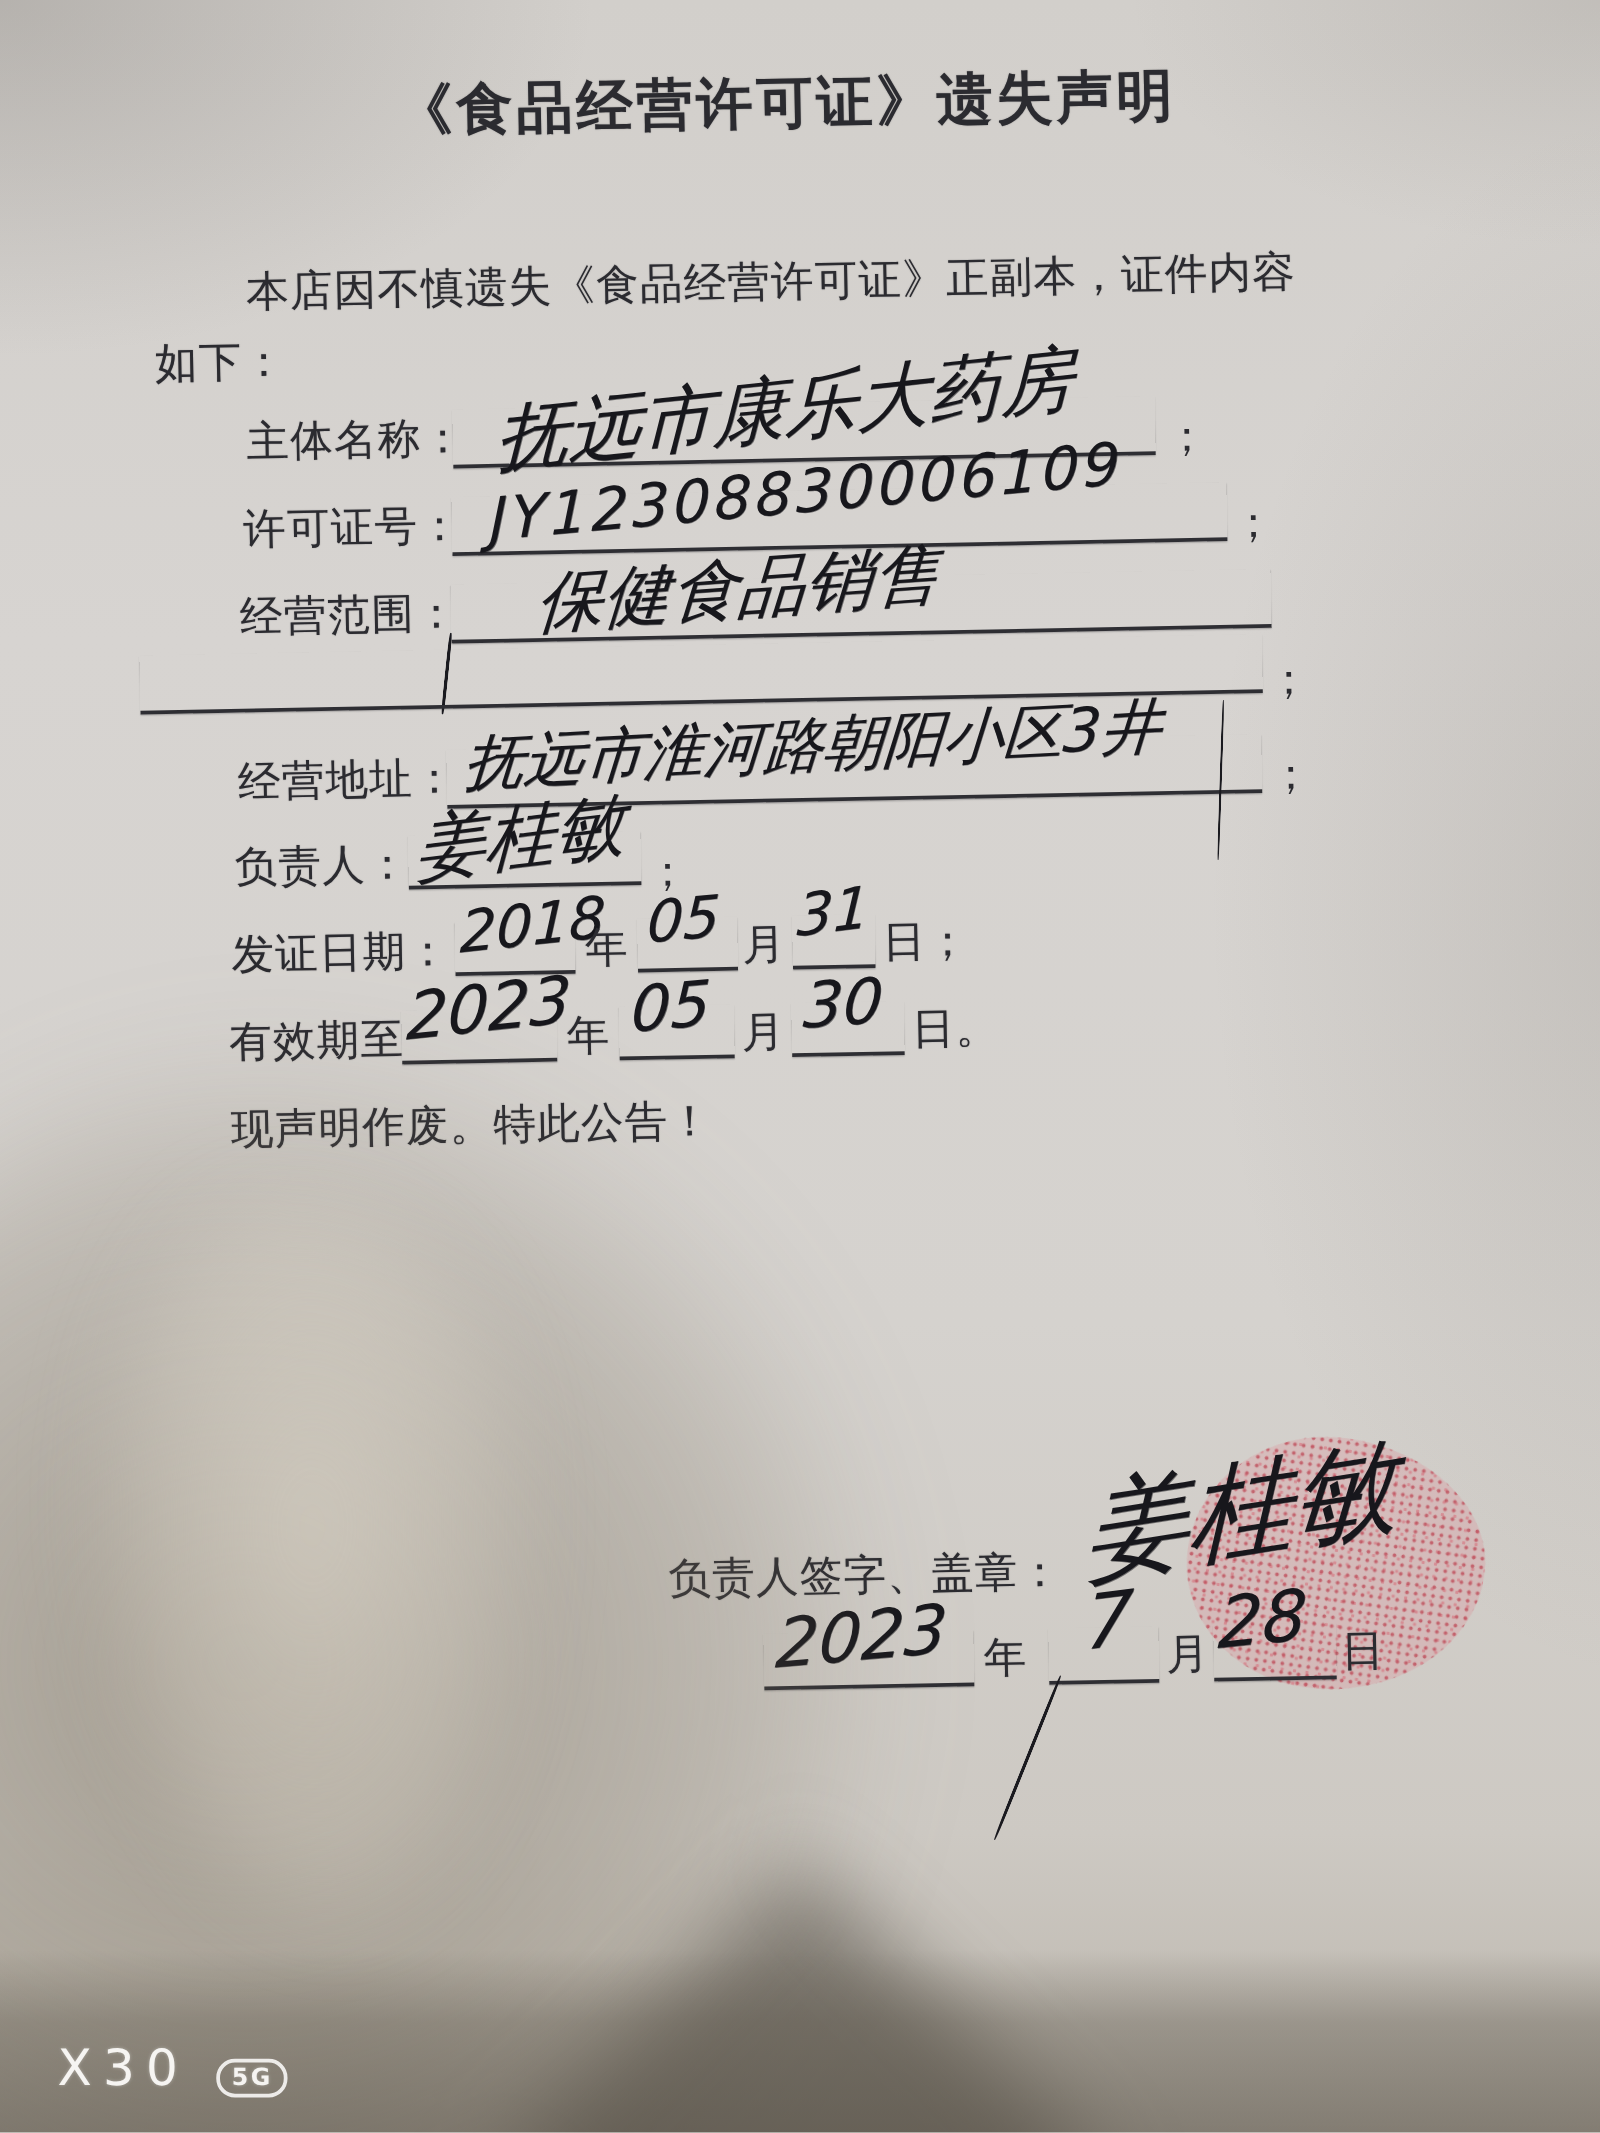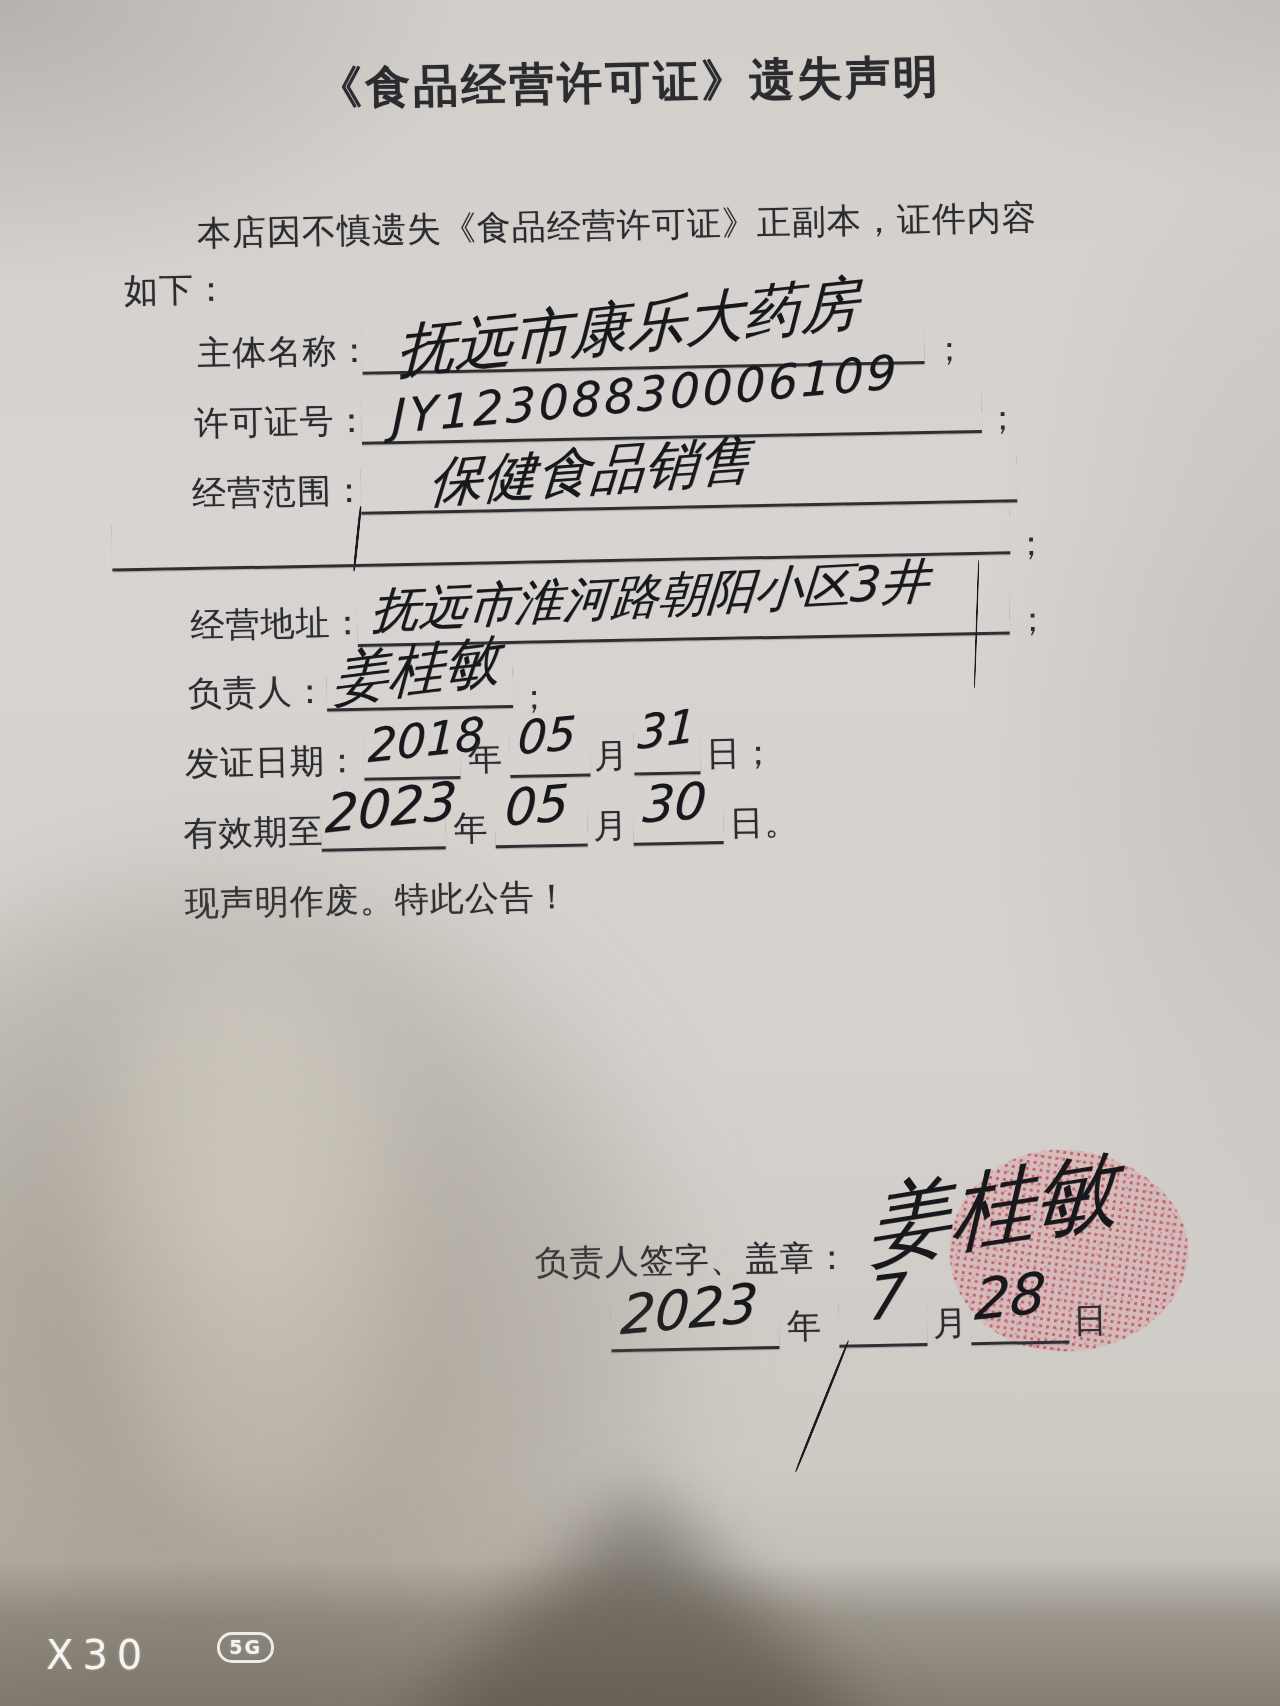--- a/index.html
+++ b/index.html
@@ -29,22 +29,22 @@
   .hand{position:absolute;font-family:"DejaVu Sans",sans-serif;font-style:italic;color:#17171c;white-space:nowrap;
       text-shadow:0.5px 0.5px 0 rgba(23,23,28,0.55);}
   .sfx{position:absolute;font-size:34px;}
   .stroke{position:absolute;border-left:3px solid #1a1a1f;border-radius:40%;}
   #fingerprint{position:absolute;left:938px;top:1158px;width:238px;height:202px;
       border-radius:48% 52% 55% 45%/52% 46% 54% 48%;transform:rotate(9deg);opacity:0.92;
       background-color:rgba(223,140,148,0.30);
       background-image:radial-gradient(rgba(190,72,86,0.85) 1.3px, transparent 1.8px),
                        radial-gradient(rgba(214,110,122,0.65) 1.1px, transparent 1.6px);
       background-size:7px 7px, 10px 10px;background-position:0 0,3px 5px;filter:blur(0.5px);}
-  #watermark{position:absolute;left:46px;top:1632px;display:flex;align-items:flex-start;color:rgba(252,251,249,0.93);
-      font-family:"DejaVu Sans",sans-serif;text-shadow:0 0 3px rgba(255,255,255,0.35);gap:44px;}
+  #watermark{position:absolute;left:46px;top:1632px;display:flex;align-items:flex-end;color:rgba(252,251,249,0.93);
+      font-family:"DejaVu Sans",sans-serif;text-shadow:0 0 3px rgba(255,255,255,0.35);}
   #wm-device{font-size:40px;letter-spacing:9px;font-weight:400;}
   #wm-badge{margin-left:22px;border:3px solid rgba(252,251,249,0.88);border-radius:15px;padding:1px 9px 2px 9px;
       font-size:19px;font-weight:700;letter-spacing:2px;}
 </style>
 </head>
 <body>
 
 <div id="photo">
 
   <div id="doc">

